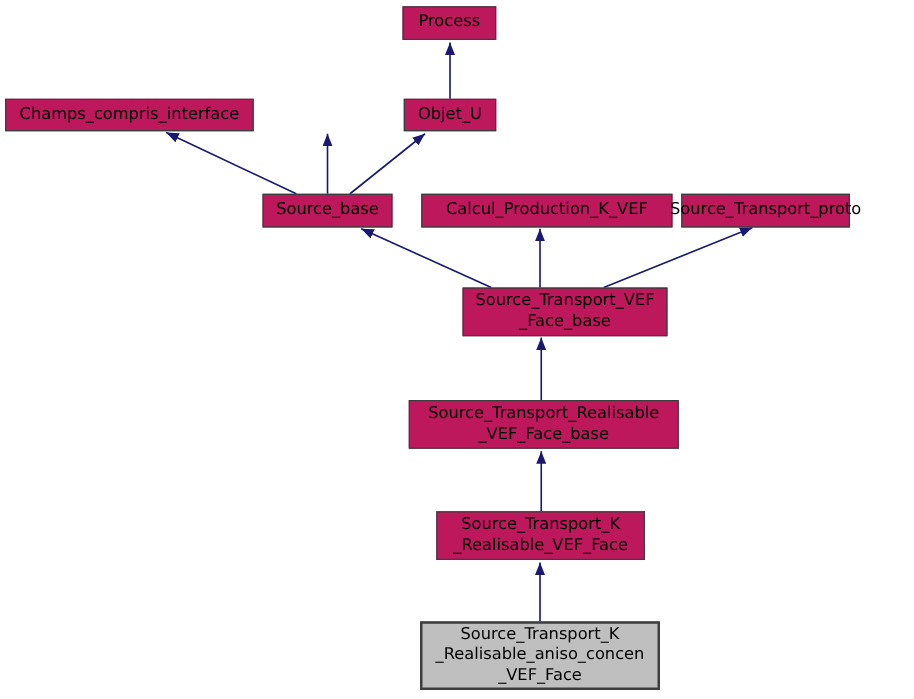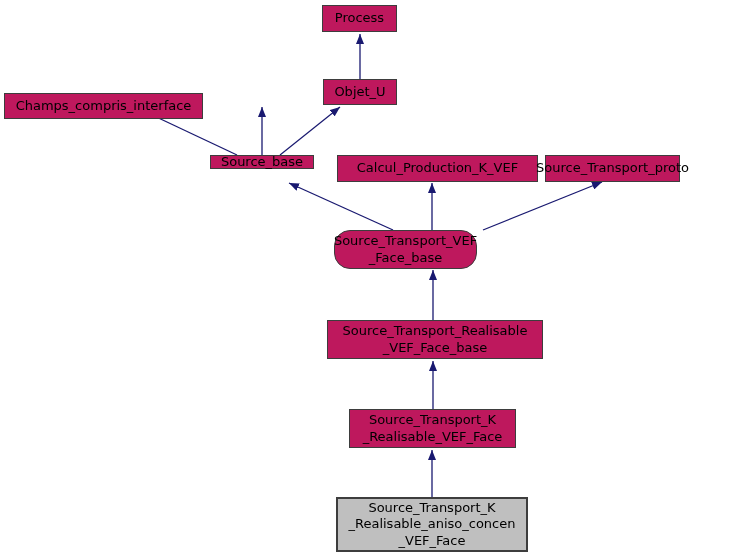--- a/index.html
+++ b/index.html
@@ -67,42 +67,42 @@
     <line class="edge" x1="483" y1="230" x2="602" y2="182" marker-end="url(#arrow)"></line>
     <line class="edge" x1="433" y1="320" x2="433" y2="270" marker-end="url(#arrow)"></line>
     <line class="edge" x1="433" y1="409" x2="433" y2="361" marker-end="url(#arrow)"></line>
     <line class="edge" x1="432" y1="497" x2="432" y2="450" marker-end="url(#arrow)"></line>
   </svg>
 
   <div class="node" style="left:322px; top:5px; width:75px; height:27px;">
     <span>Process</span>
   </div>
 
-  <div class="node" style="left:4px; top:93px; width:199px; height:26px;">
+  <div class="node" style="left:4px; top:79px; width:199px; height:26px;">
     <span>Champs_compris_interface</span>
   </div>
 
 
   <div class="node" style="left:323px; top:79px; width:74px; height:26px;align-items:center;">
     <span>Objet_U</span>
   </div>
 
-  <div class="node" style="left:210px; top:155px; width:104px; height:14px;">
+  <div class="node" style="left:210px; top:155px; width:104px; height:27px;">
     <span>Source_base</span>
   </div>
 
   <div class="node" style="left:337px; top:155px; width:201px; height:27px;">
     <span>Calcul_Production_K_VEF</span>
   </div>
 
   <div class="node" style="left:545px; top:155px; width:135px; height:27px;">
     <span>Source_Transport_proto</span>
   </div>
 
-  <div class="node" style="left:334px; top:230px; width:143px; height:39px;border-radius:16px;">
+  <div class="node" style="left:370px; top:230px; width:164px; height:39px;">
     <span>Source_Transport_VEF
 _Face_base</span>
   </div>
 
   <div class="node" style="left:327px; top:320px; width:216px; height:39px;">
     <span>Source_Transport_Realisable
 _VEF_Face_base</span>
   </div>
 
   <div class="node" style="left:349px; top:409px; width:167px; height:39px;">

